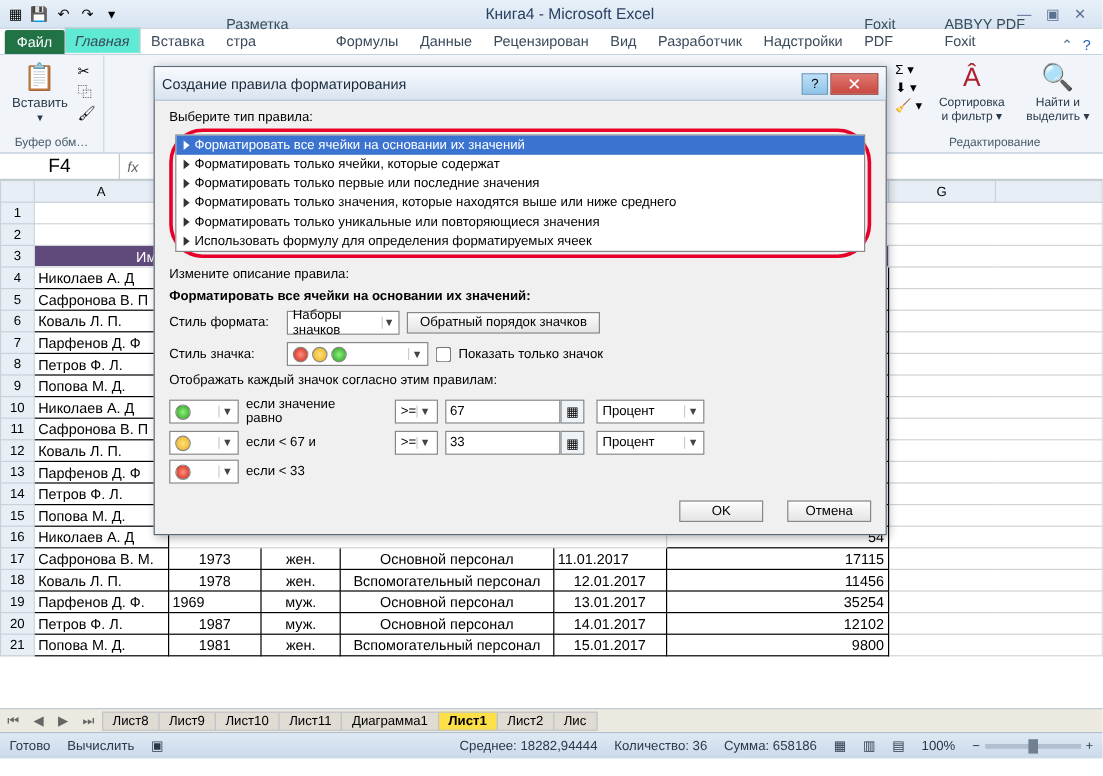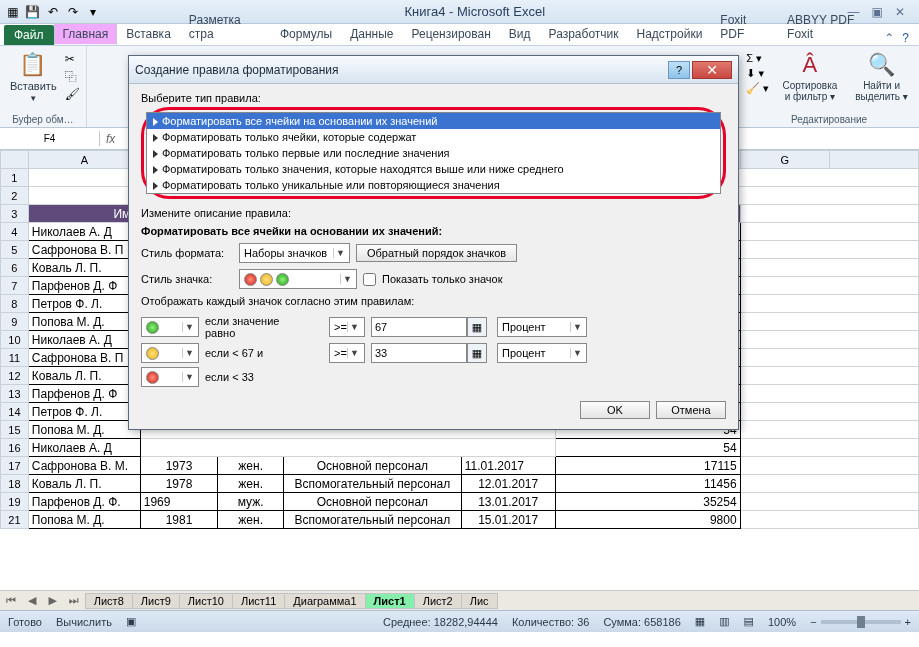--- a/index.html
+++ b/index.html
@@ -9,51 +9,51 @@
 .titlebar { height: 24px; background: linear-gradient(#e8f0f8,#d6e4f2); display: flex; align-items: center; padding: 0 4px; border-bottom: 1px solid #b8c8d8; }
 .qat { display: flex; gap: 2px; align-items: center; }
 .qat-btn { width: 18px; height: 18px; display: flex; align-items: center; justify-content: center; font-size: 12px; }
 .title-text { flex: 1; text-align: center; font-size: 13px; color: #2a4060; }
 .win-ctrl { display: flex; gap: 12px; padding-right: 10px; color: #5a7090; }
 
 
 .ribbon-tabs { height: 22px; background: #fff; display: flex; align-items: flex-end; padding-left: 4px; border-bottom: 1px solid #c2d2e2; }
 .file-tab { background: #217346; color: #fff; padding: 3px 10px; font-size: 12px; border-radius: 2px 2px 0 0; }
 .ribbon-tab { padding: 3px 8px; font-size: 12px; color: #3a4a5a; border: 1px solid transparent; }
-.ribbon-tab.active { background: #f0abfc; border: 1px solid #c0c8d0; border-bottom: 1px solid #f5f5f5; }
+.ribbon-tab.active { background: #5eead4; border: 1px solid #c0c8d0; border-bottom: 1px solid #f5f5f5; font-style: italic; }
 .help-icons { margin-left: auto; padding-right: 10px; display: flex; gap: 8px; color: #5a7090; }
 
 
 .ribbon-body { height: 82px; background: #f1f5f9; border-bottom: 1px solid #b8c8d8; display: flex; }
 .rb-group { border-right: 1px solid #d0d8e0; padding: 4px 6px 2px; display: flex; flex-direction: column; align-items: center; justify-content: space-between; }
 .rb-group:last-child { border-right: none; }
 .rb-group-label { font-size: 10px; color: #4a5a6a; margin-top: auto; }
 .rb-btn-lg { display: flex; flex-direction: column; align-items: center; gap: 2px; font-size: 11px; color: #2a3a4a; padding: 2px 4px; }
 .rb-btn-lg .ic { font-size: 22px; }
 
 
 .formula-bar { height: 22px; border-bottom: 1px solid #c0c8d0; display: flex; align-items: center; }
-.name-box { width: 100px; border-right: 1px solid #c0c8d0; text-align: center; font-size: 10px; padding: 2px; }
+.name-box { width: 100px; border-right: 1px solid #c0c8d0; text-align: center; font-size: 16px; padding: 2px; }
 .fx { padding: 0 6px; font-style: italic; color: #666; }
 
 
 .grid-area { position: relative; height: 440px; overflow: hidden; }
 .grid { border-collapse: collapse; table-layout: fixed; }
 .grid th.rowh { width: 28px; background: #e8eef5; border: 1px solid #c8d0d8; font-size: 11px; font-weight: normal; text-align: center; }
 .grid th.colh { background: #e8eef5; border: 1px solid #c8d0d8; font-size: 11px; font-weight: normal; text-align: center; height: 18px; }
 .grid td { border: 1px solid #cfd4d8; height: 18px; font-size: 12px; padding: 0 3px; overflow: hidden; white-space: nowrap; }
 .rowh.y1 { background: #ffff00; }
 .rowh.y2 { background: #c8ff00; }
 .hdr-cell { background: #604a7c; color: #fff; font-weight: normal; text-align: right; margin-top: 48px; }
 
 
 .sheet-tabs { height: 20px; background: #ece9e1; display: flex; align-items: center; border-top: 1px solid #c0c8d0; font-size: 11px; }
 .sheet-nav { padding: 0 6px; color: #666; }
 .sheet-tab { padding: 1px 8px; border: 1px solid #c0c4c8; background: #e0dcd4; margin-right: -1px; }
-.sheet-tab.active { background: #86efac; font-weight: bold; }
+.sheet-tab.active { background: #fde047; font-weight: bold; }
 
 
 .status-bar { height: 22px; background: linear-gradient(#dfe9f5,#cad9ea); display: flex; align-items: center; padding: 0 8px; font-size: 11px; color: #2a3a4a; gap: 14px; border-top: 1px solid #b0c0d0; }
 .status-bar .spacer { flex: 1; }
 .zoom { display: flex; align-items: center; gap: 4px; }
 .zoom-track { width: 80px; height: 4px; background: #b0c0d0; position: relative; }
 .zoom-thumb { width: 8px; height: 12px; background: #708090; position: absolute; left: 36px; top: -4px; }
 
 
 .modal-bg { position: absolute; top: 55px; left: 128px; }
@@ -88,21 +88,21 @@
 .rule-th > div:nth-child(1) { width: 154px; }
 .rule-th > div:nth-child(2) { width: 180px; }
 .rule-th > div:nth-child(3) { width: 135px; }
 .rule-tr { display: flex; align-items: center; margin-top: 4px; font-size: 11px; }
 .icon-combo { width: 58px; }
 .cond-text { flex: 0 0 auto; }
 .op-combo { width: 36px; }
 .val-input { width: 96px; background: #fff; border: 1px solid #888; height: 20px; padding: 0 3px; display: flex; align-items: center; }
 .ref-btn { width: 20px; height: 20px; border: 1px solid #888; background: #eef3f8; display: flex; align-items: center; justify-content: center; font-size: 11px; }
 .type-combo { width: 90px; }
-.dlg-btns { display: flex; justify-content: flex-end; gap: 6px; margin-top: 14px; }
+.dlg-btns { display: flex; justify-content: flex-end; gap: 20px; margin-top: 14px; }
 </style>
 </head>
 <body>
 
 <div class="titlebar">
   <div class="qat">
     <span class="qat-btn">▦</span>
     <span class="qat-btn">💾</span>
     <span class="qat-btn">↶</span>
     <span class="qat-btn">↷</span>
@@ -334,20 +334,30 @@
           <th class="rowh y2">19</th>
     <td style="border:1px solid #000">Парфенов Д. Ф.</td>
     <td style="border:1px solid #000">1969</td>
     <td style="text-align:center;border:1px solid #000">муж.</td>
     <td style="text-align:center;border:1px solid #000">Основной персонал</td>
     <td style="text-align:center;border:1px solid #000">13.01.2017</td>
     <td style="text-align:right;border:1px solid #000">35254</td>
           <td colspan="2"></td>
         </tr>
         <tr>
+          <th class="rowh y2">20</th>
+    <td style="border:1px solid #000">Петров Ф. Л.</td>
+    <td style="text-align:center;border:1px solid #000">1987</td>
+    <td style="text-align:center;border:1px solid #000">муж.</td>
+    <td style="text-align:center;border:1px solid #000">Основной персонал</td>
+    <td style="text-align:center;border:1px solid #000">14.01.2017</td>
+    <td style="text-align:right;border:1px solid #000">12102</td>
+          <td colspan="2"></td>
+        </tr>
+        <tr>
           <th class="rowh y2">21</th>
     <td style="border:1px solid #000">Попова М. Д.</td>
     <td style="text-align:center;border:1px solid #000">1981</td>
     <td style="text-align:center;border:1px solid #000">жен.</td>
     <td style="text-align:center;border:1px solid #000">Вспомогательный персонал</td>
     <td style="text-align:center;border:1px solid #000">15.01.2017</td>
     <td style="text-align:right;border:1px solid #000">9800</td>
           <td colspan="2"></td>
         </tr>
       </tbody>
@@ -394,28 +404,29 @@
   </div>
   <div class="dlg-body">
     <div class="dlg-label">Выберите тип правила:</div>
     <div class="rule-box">
       <div class="rule-list" id="rule-list">
             <div class="rule-item sel"><span class="rule-arrow"></span>Форматировать все ячейки на основании их значений</div>
             <div class="rule-item"><span class="rule-arrow"></span>Форматировать только ячейки, которые содержат</div>
             <div class="rule-item"><span class="rule-arrow"></span>Форматировать только первые или последние значения</div>
             <div class="rule-item"><span class="rule-arrow"></span>Форматировать только значения, которые находятся выше или ниже среднего</div>
             <div class="rule-item"><span class="rule-arrow"></span>Форматировать только уникальные или повторяющиеся значения</div>
+            <div class="rule-item"><span class="rule-arrow"></span>Использовать формулу для определения форматируемых ячеек</div>
           </div>
     </div>
     <div class="dlg-label">Измените описание правила:</div>
     <div class="desc-section">
       <div class="desc-title">Форматировать все ячейки на основании их значений:</div>
       <div class="ctrl-row">
         <label>Стиль формата:</label>
-        <div class="combo" style="width:111px">
+        <div class="combo" style="width:94px">
           <span>Наборы значков</span>
           <span class="combo-arrow" style="margin-left:auto">▼</span>
         </div>
         <button class="btn">Обратный порядок значков</button>
       </div>
       <div class="ctrl-row">
         <label>Стиль значка:</label>
         <div class="combo" style="width:118px">
           <span class="traffic">
                 <span class="dot r"></span>

